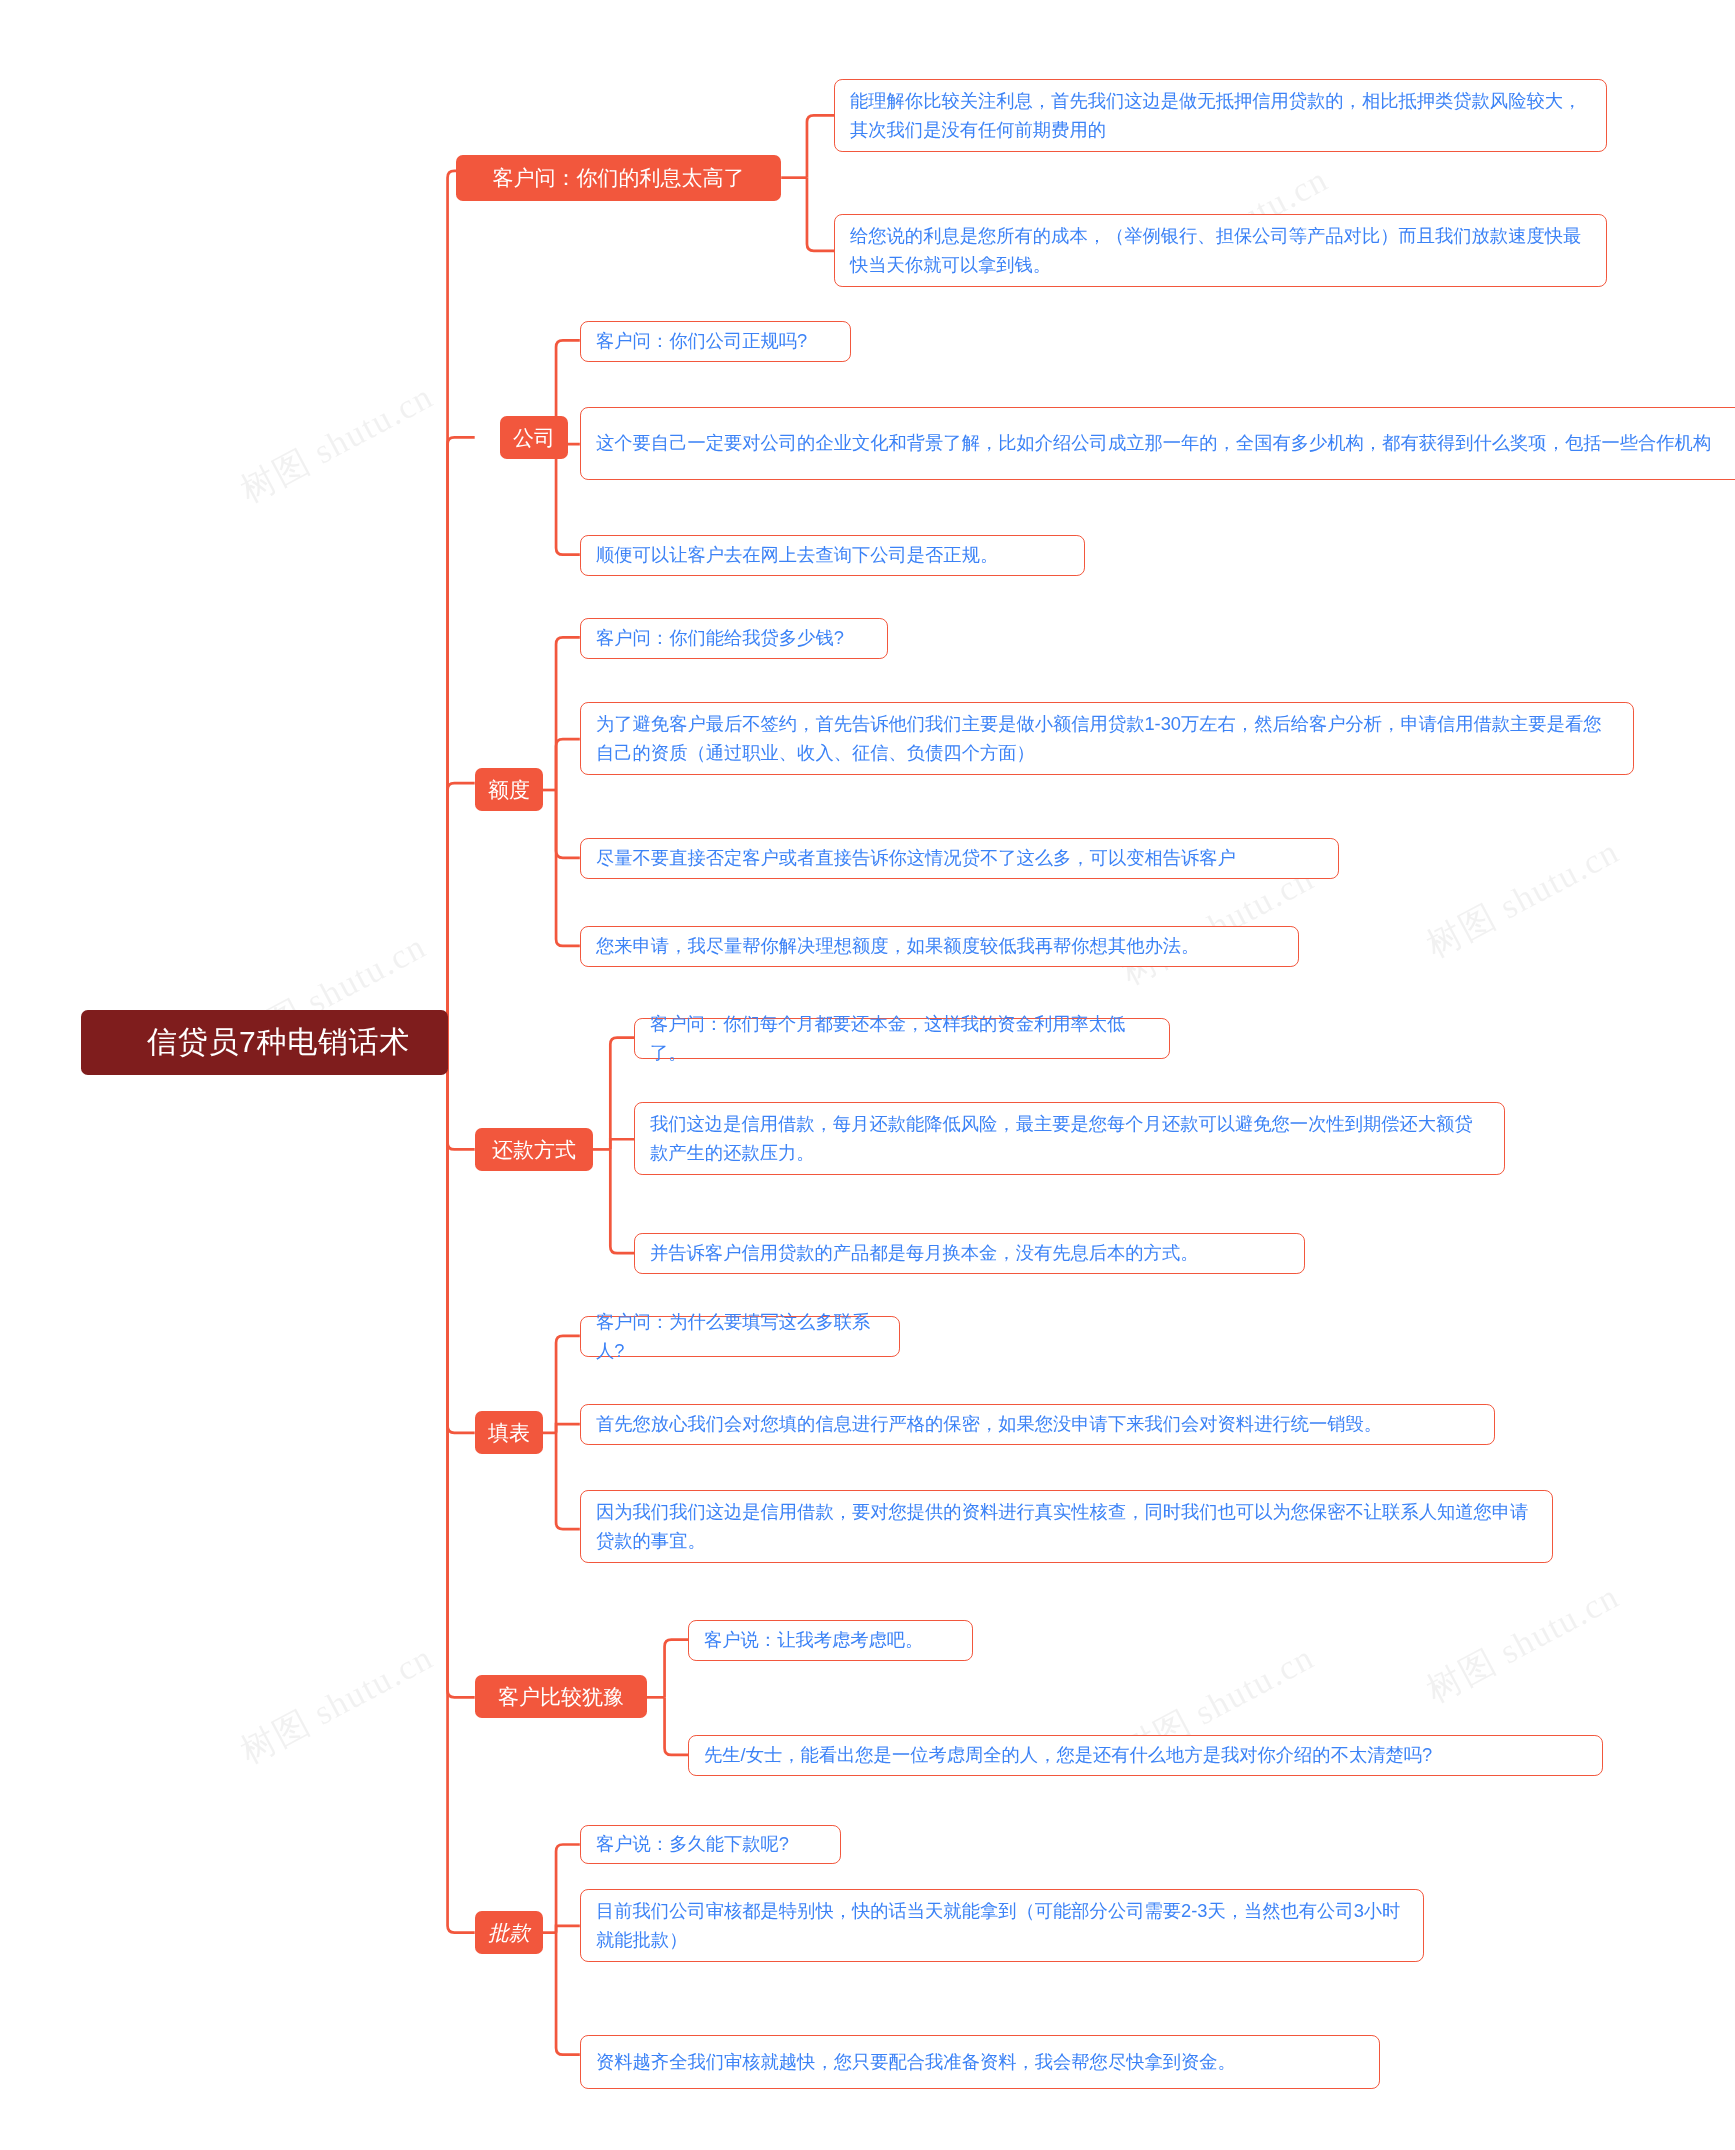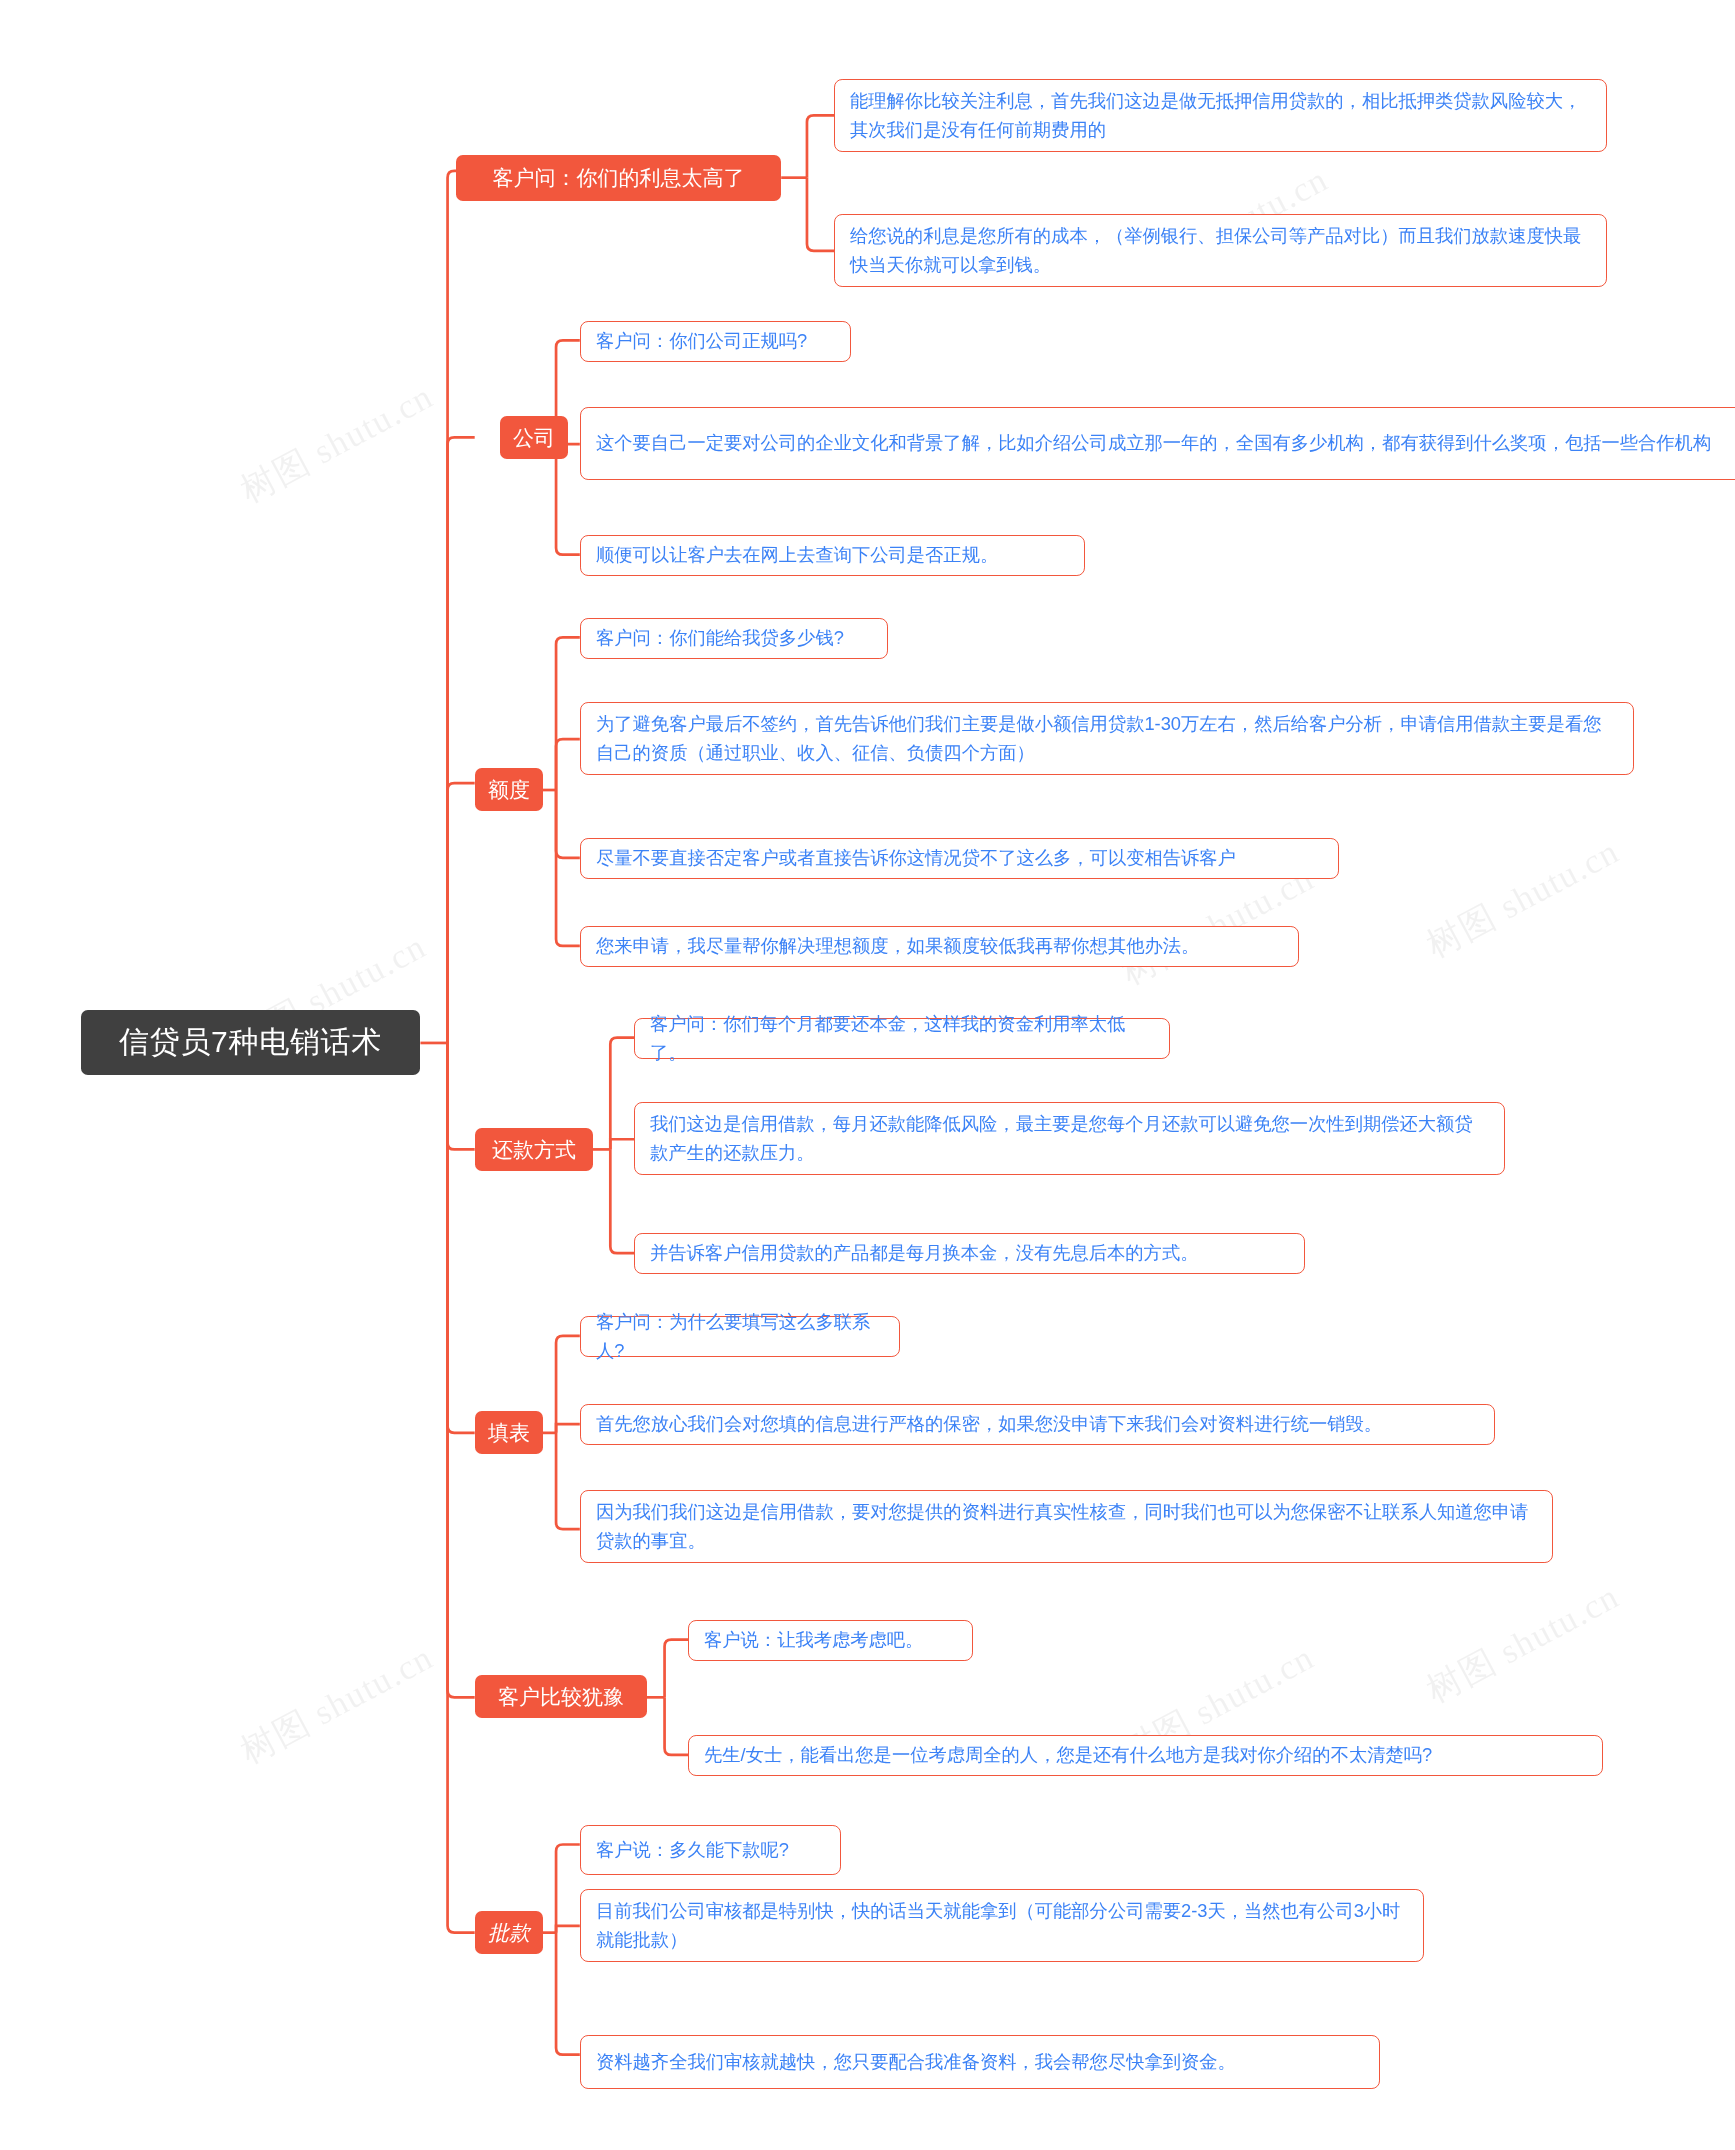--- a/index.html
+++ b/index.html
@@ -20,26 +20,27 @@
     white-space:nowrap;
     pointer-events:none;
     user-select:none;
     letter-spacing:1.4px;
   }
   
   .root{
     position:absolute;
     left:81px; top:1010px;
     width:339px; height:65px;
-    background:#404040;
+    background:#7f1d1d;
     border-radius:6.8px;
     color:#ffffff;
     font-size:30px;
     display:flex;align-items:center;justify-content:center;
     letter-spacing:0.7px;
+    padding-left:28px;
   }
   
   .l1{
     position:absolute;
     background:#f2573d;
     color:#ffffff;
     border-radius:6.8px;
     font-size:21px;
     display:flex;align-items:center;justify-content:center;
     padding:0 21px;
@@ -195,21 +196,21 @@
 <div class="leaf" style="left:688px;top:1620px;width:285px;height:41px;">
   <span>客户说：让我考虑考虑吧。</span>
 </div>
 <div class="leaf" style="left:688px;top:1735px;width:915px;height:41px;">
   <span>先生/女士，能看出您是一位考虑周全的人，您是还有什么地方是我对你介绍的不太清楚吗?</span>
 </div>
 
 <div class="l1" style="left:475px;top:1911px;width:68px;height:43px;font-style:italic;">
   <span>批款</span>
 </div>
-<div class="leaf" style="left:580px;top:1825px;width:261px;height:50px;">
+<div class="leaf" style="left:580px;top:1825px;width:261px;height:39px;">
   <span>客户说：多久能下款呢?</span>
 </div>
 <div class="leaf" style="left:580px;top:1889px;width:844px;height:73px;">
   <span>目前我们公司审核都是特别快，快的话当天就能拿到（可能部分公司需要2-3天，当然也有公司3小时就能批款）</span>
 </div>
 <div class="leaf" style="left:580px;top:2035px;width:800px;height:54px;">
   <span>资料越齐全我们审核就越快，您只要配合我准备资料，我会帮您尽快拿到资金。</span>
 </div>
 
 

